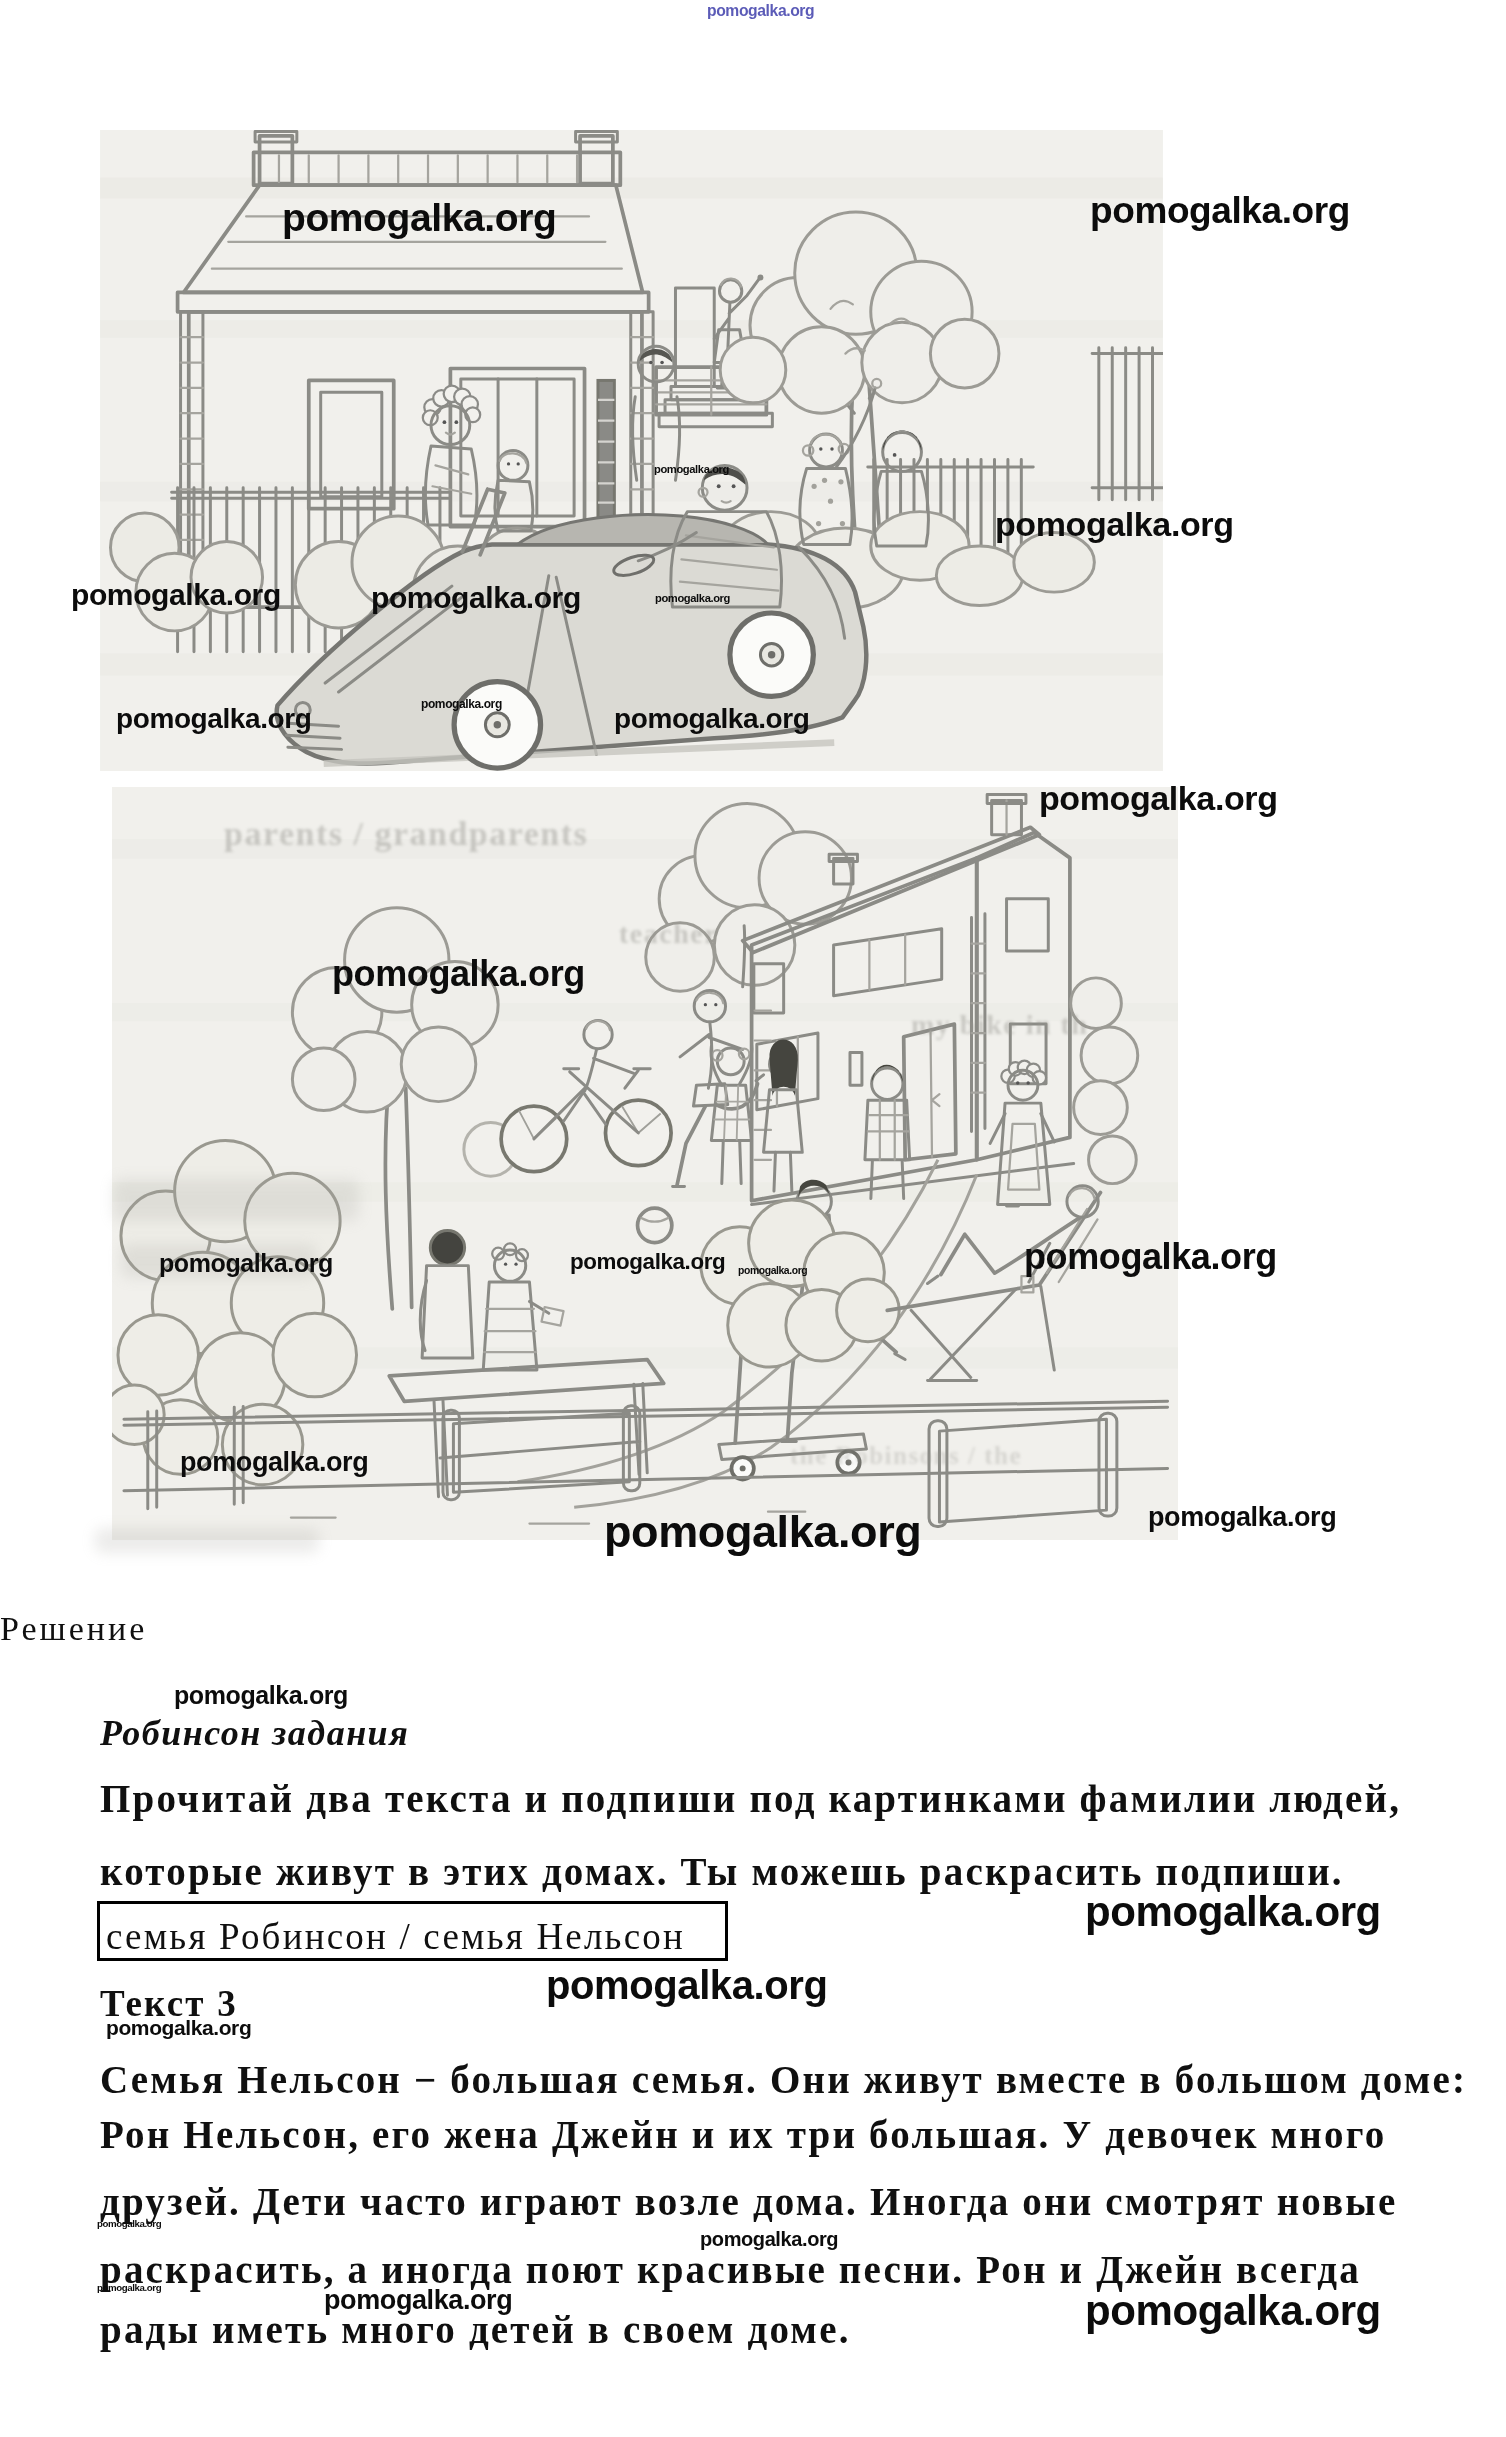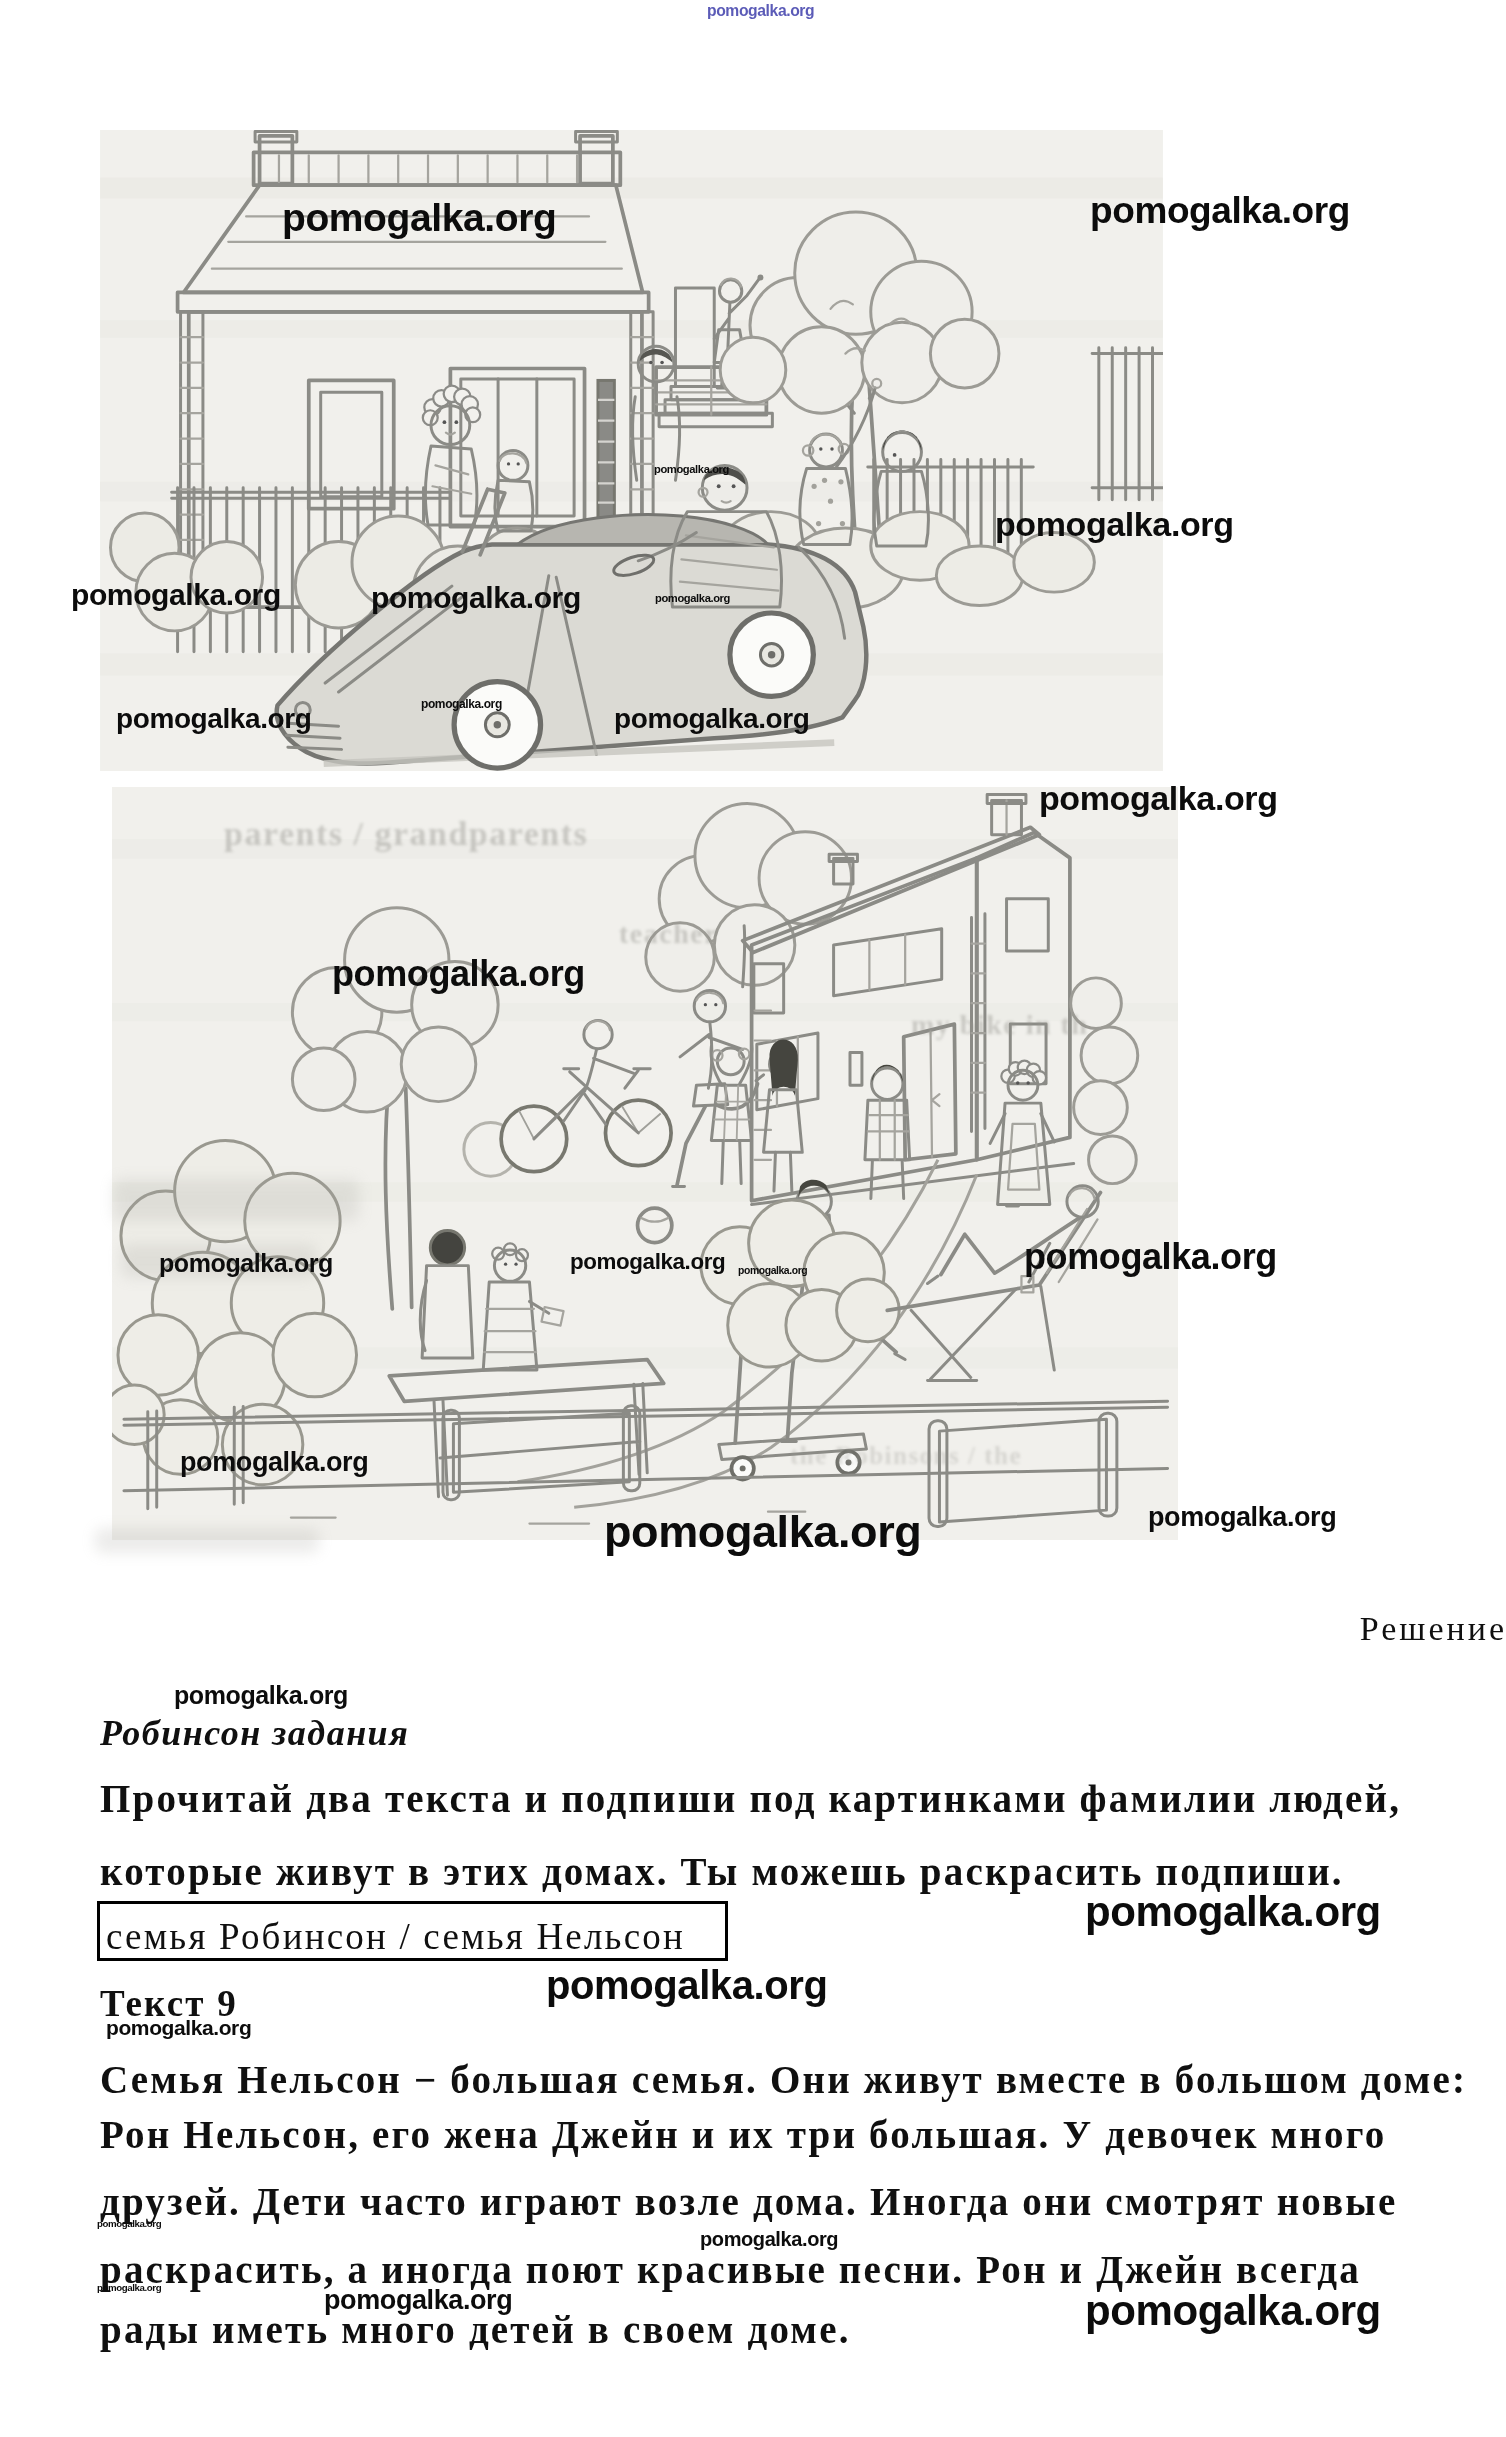--- a/index.html
+++ b/index.html
@@ -26,21 +26,21 @@
     color:#96958f; opacity:.45; filter:blur(1.5px); letter-spacing:1.5px;
     line-height:1;
   }
   .smudge {
     position:absolute; z-index:2; background:#a9a8a2; opacity:.22;
     filter:blur(6.7px); border-radius:7.5px;
   }
 
   
   .t { position:absolute; z-index:20; white-space:nowrap; line-height:1.15; }
-  .t-center { left:0; right:0; text-align:right; }
+  .t-center { left:0; right:0; text-align:left; }
   .h-solution { font-size:34px; letter-spacing:3px; }
   .h-perevod  { font-size:36px; font-weight:700; font-style:italic; letter-spacing:1.5px; }
   .h-tekst    { font-size:37px; font-weight:700; letter-spacing:2.2px; }
   .body-line  { font-size:39px; letter-spacing:2.2px;font-weight:bold; }
   .answer-box {
     position:absolute; z-index:20; left:97px; top:1901px;
     width:619px; height:54px; border:3.7px solid #000; background:#fff;
     display:flex; align-items:flex-end; padding-left:6px;
   }
   .answer-box span { font-size:37px; letter-spacing:2.2px; white-space:nowrap; }
@@ -510,21 +510,21 @@
 
   <div class="t h-perevod" style="left:100px; top:1713px;">Робинсон задания</div>
 
   <div class="t body-line" style="left:100px; top:1777px;">Прочитай два текста и подпиши под картинками фамилии людей,</div>
   <div class="t body-line" style="left:100px; top:1850px;">которые живут в этих домах. Ты можешь раскрасить подпиши.</div>
 
   <div class="answer-box">
     <span>семья Робинсон / семья Нельсон</span>
   </div>
 
-  <div class="t h-tekst" style="left:100px; top:1983px;">Текст 9</div>
+  <div class="t h-tekst" style="left:100px; top:1983px;">Текст 3</div>
 
   <div class="t body-line" style="left:100px; top:2050px;margin-top:8px;">Семья Нельсон − большая семья. Они живут вместе в большом доме:</div>
   <div class="t body-line" style="left:100px; top:2113px;">Рон Нельсон, его жена Джейн и их три большая. У девочек много</div>
   <div class="t body-line" style="left:100px; top:2180px;">друзей. Дети часто играют возле дома. Иногда они смотрят новые</div>
   <div class="t body-line" style="left:100px; top:2248px;">раскрасить, а иногда поют красивые песни. Рон и Джейн всегда</div>
   <div class="t body-line" style="left:100px; top:2308px;">рады иметь много детей в своем доме.</div>
 
 </div>
 
 

